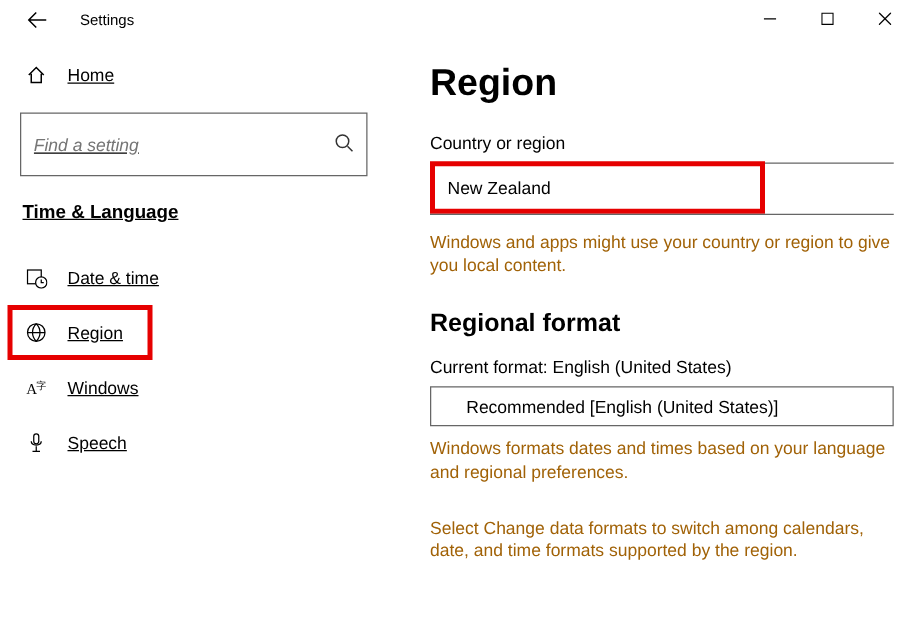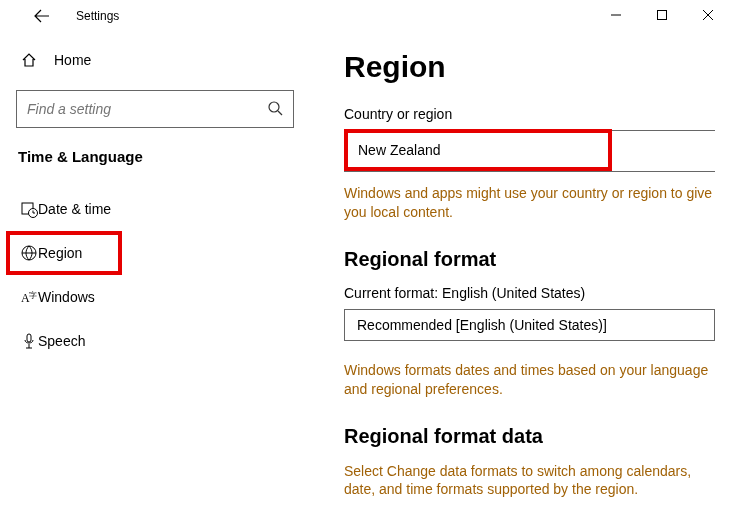--- a/index.html
+++ b/index.html
@@ -11,21 +11,20 @@
     width: 731px;
     height: 511px;
     overflow: hidden;
     position: relative;
   }
   .titlebar {
     display: flex;
     align-items: center;
     height: 32px;
     padding-left: 14px;
-    margin-left: 12px;
   }
   .back-btn {
     width: 32px; height: 32px;
     display: flex; align-items: center; justify-content: center;
     cursor: pointer;
   }
   .title-text {
     margin-left: 18px;
     font-size: 12px;
   }
@@ -40,33 +39,34 @@
     cursor: pointer;
   }
   .win-btn svg { display:block; }
   .main {
     display: flex;
     height: calc(511px - 32px);
   }
   .sidebar {
     width: 310px;
     padding: 8px 16px 4px 16px;
+    text-decoration: underline;
   }
   .home-row {
     display: flex; align-items: center;
     height: 40px;
     gap: 16px;
     padding-left: 4px;
     cursor: pointer;
   }
   .home-row .icon { width: 18px; display:flex; justify-content:center; }
   .search-box {
     margin-top: 10px;
     border: 1px solid #666;
-    height: 38px;
+    height: 51px;
     display: flex; align-items: center;
     padding: 0 10px;
     background: #fff;
   }
   .search-box input {
     flex: 1;
     border: none; outline: none;
     font-size: 14px;
     font-style: italic;
     color: #666;
@@ -78,21 +78,21 @@
     font-weight: 600;
     font-size: 15px;
     padding-left: 2px;
   }
   .nav {
     margin-top: 22px;
   }
   .nav-item {
     display: flex; align-items: center;
     height: 44px;
-    gap: 0;
+    gap: 16px;
     padding-left: 4px;
     cursor: pointer;
     font-size: 14px;
   }
   .nav-item .icon { width:18px; display:flex; justify-content:center; color:#222; }
   .highlight-red {
     border: 4px solid #e60000;
   }
   .nav-region-wrap {
     margin-left: -10px;
@@ -135,22 +135,22 @@
   }
   .subheading {
     font-size: 20px;
     font-weight: 700;
     margin-bottom: 14px;
   }
   .fmt-box {
     border:1px solid #666;
     height:32px;
     display:flex; align-items:center;
-    padding:0 12px;
-    margin-bottom: 20px;
+    padding:0 28px;
+    margin-bottom: 8px;
     width: 100%;
   }
 </style>
 </head>
 <body>
 
 <div class="titlebar">
   <div class="back-btn">
     <svg width="16" height="16" viewBox="0 0 16 16">
         <path d="M7 2 L1 8 L7 14 M1 8 H15" stroke="#000" stroke-width="1.2" fill="none"></path>
@@ -261,16 +261,15 @@
 
     <div class="desc">Windows and apps might use your country or region to give you local content.</div>
 
     <div class="subheading">Regional format</div>
     <div class="label">Current format: English (United States)</div>
     <div class="fmt-box">
       <span>Recommended [English (United States)]</span>
     </div>
     <div class="desc">Windows formats dates and times based on your language and regional preferences.</div>
 
-    <div class="subheading">Regional format data</div>
     <div class="desc" style="margin-bottom:0">Select Change data formats to switch among calendars, date, and time formats supported by the region.</div>
   </div>
 </div>
 
 </body></html>

